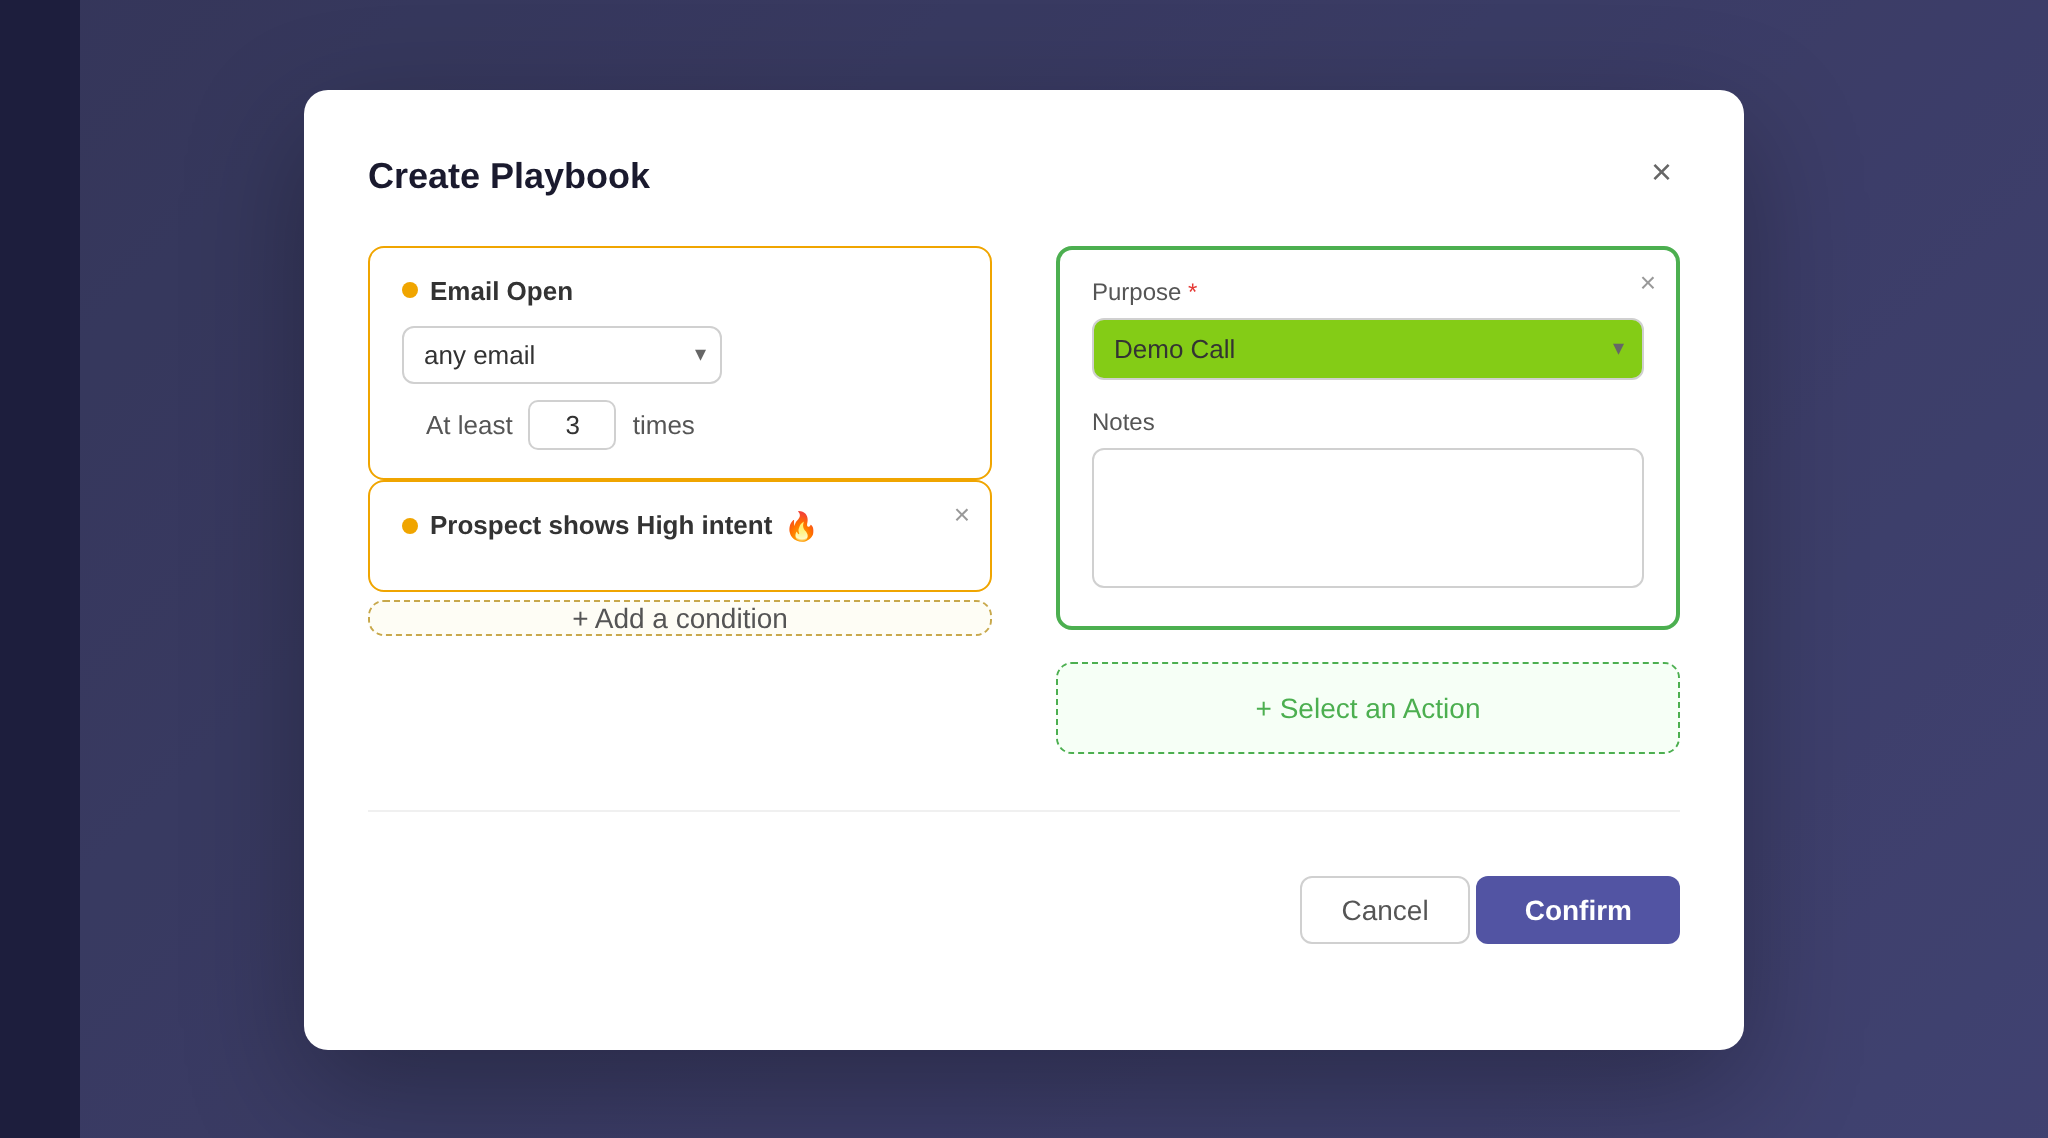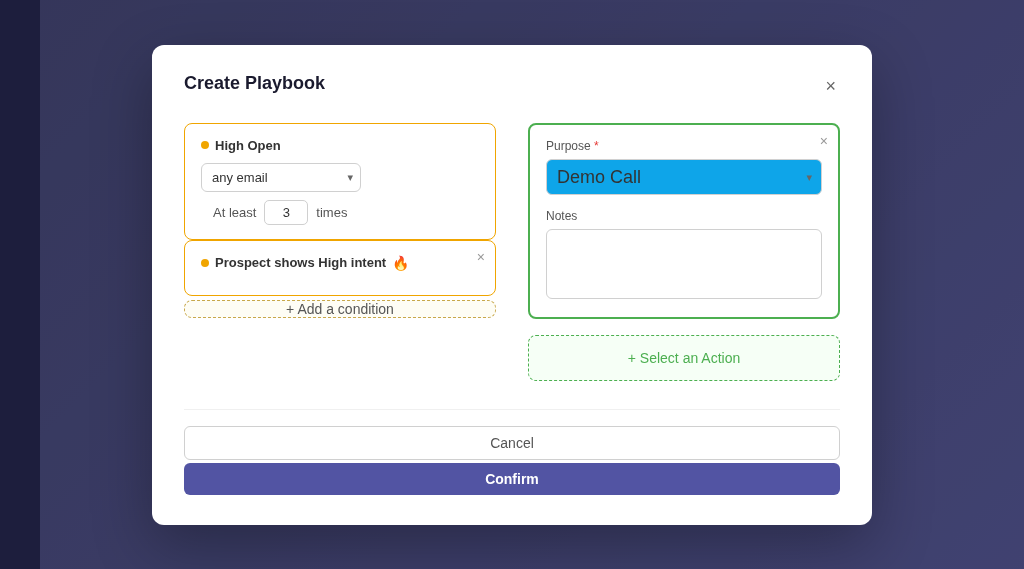--- a/index.html
+++ b/index.html
@@ -49,21 +49,21 @@
       border-radius: 12px;
       width: 720px;
       min-height: 480px;
       padding: 28px 32px 24px;
       position: relative;
       box-shadow: 0 20px 60px rgba(0,0,0,0.3);
     }
 
     .modal-header {
       display: flex;
-      align-items: flex-start;
+      align-items: flex-end;
       justify-content: space-between;
       margin-bottom: 24px;
     }
 
     .modal-title {
       font-size: 18px;
       font-weight: 600;
       color: #1a1a2e;
     }
 
@@ -266,23 +266,23 @@
       font-size: 11px;
       color: #666;
       pointer-events: none;
     }
 
     .purpose-select {
       width: 100%;
       border: 1px solid #d0d0d0;
       border-radius: 6px;
       padding: 7px 40px 7px 10px;
-      font-size: 18px;
-      color: #333;
-      background: #0ea5e9;
+      font-size: 13px;
+      color: #333;
+      background: #84cc16;
       appearance: none;
       -webkit-appearance: none;
       cursor: pointer;
     }
 
     .notes-textarea {
       width: 100%;
       border: 1px solid #d0d0d0;
       border-radius: 6px;
       padding: 8px 10px;
@@ -305,23 +305,22 @@
       width: 100%;
       font-weight: 500;
     }
 
     
     .modal-footer {
       display: flex;
       justify-content: flex-end;
       gap: 3px;
       margin-top: 28px;
-      padding-top: 16px;
+      padding-top: 32px;
       border-top: 1px solid #f0f0f0;
-      flex-direction: column;
     }
 
     .cancel-btn {
       background: #fff;
       border: 1px solid #d0d0d0;
       border-radius: 6px;
       padding: 8px 20px;
       font-size: 14px;
       color: #555;
       cursor: pointer;
@@ -356,21 +355,21 @@
       <button class="close-btn">×</button>
     </div>
 
     <div class="modal-body">
 
       <div class="left-col">
 
         <div class="condition-card">
           <div class="condition-label">
             <span class="condition-dot"></span>
-            <span>High Open</span>
+            <span>Email Open</span>
           </div>
           <div class="select-row">
             <div class="select-wrapper">
               <select class="styled-select">
                 <option>any email</option>
                 <option>specific email</option>
               </select>
             </div>
           </div>
           <div class="at-least-row">

